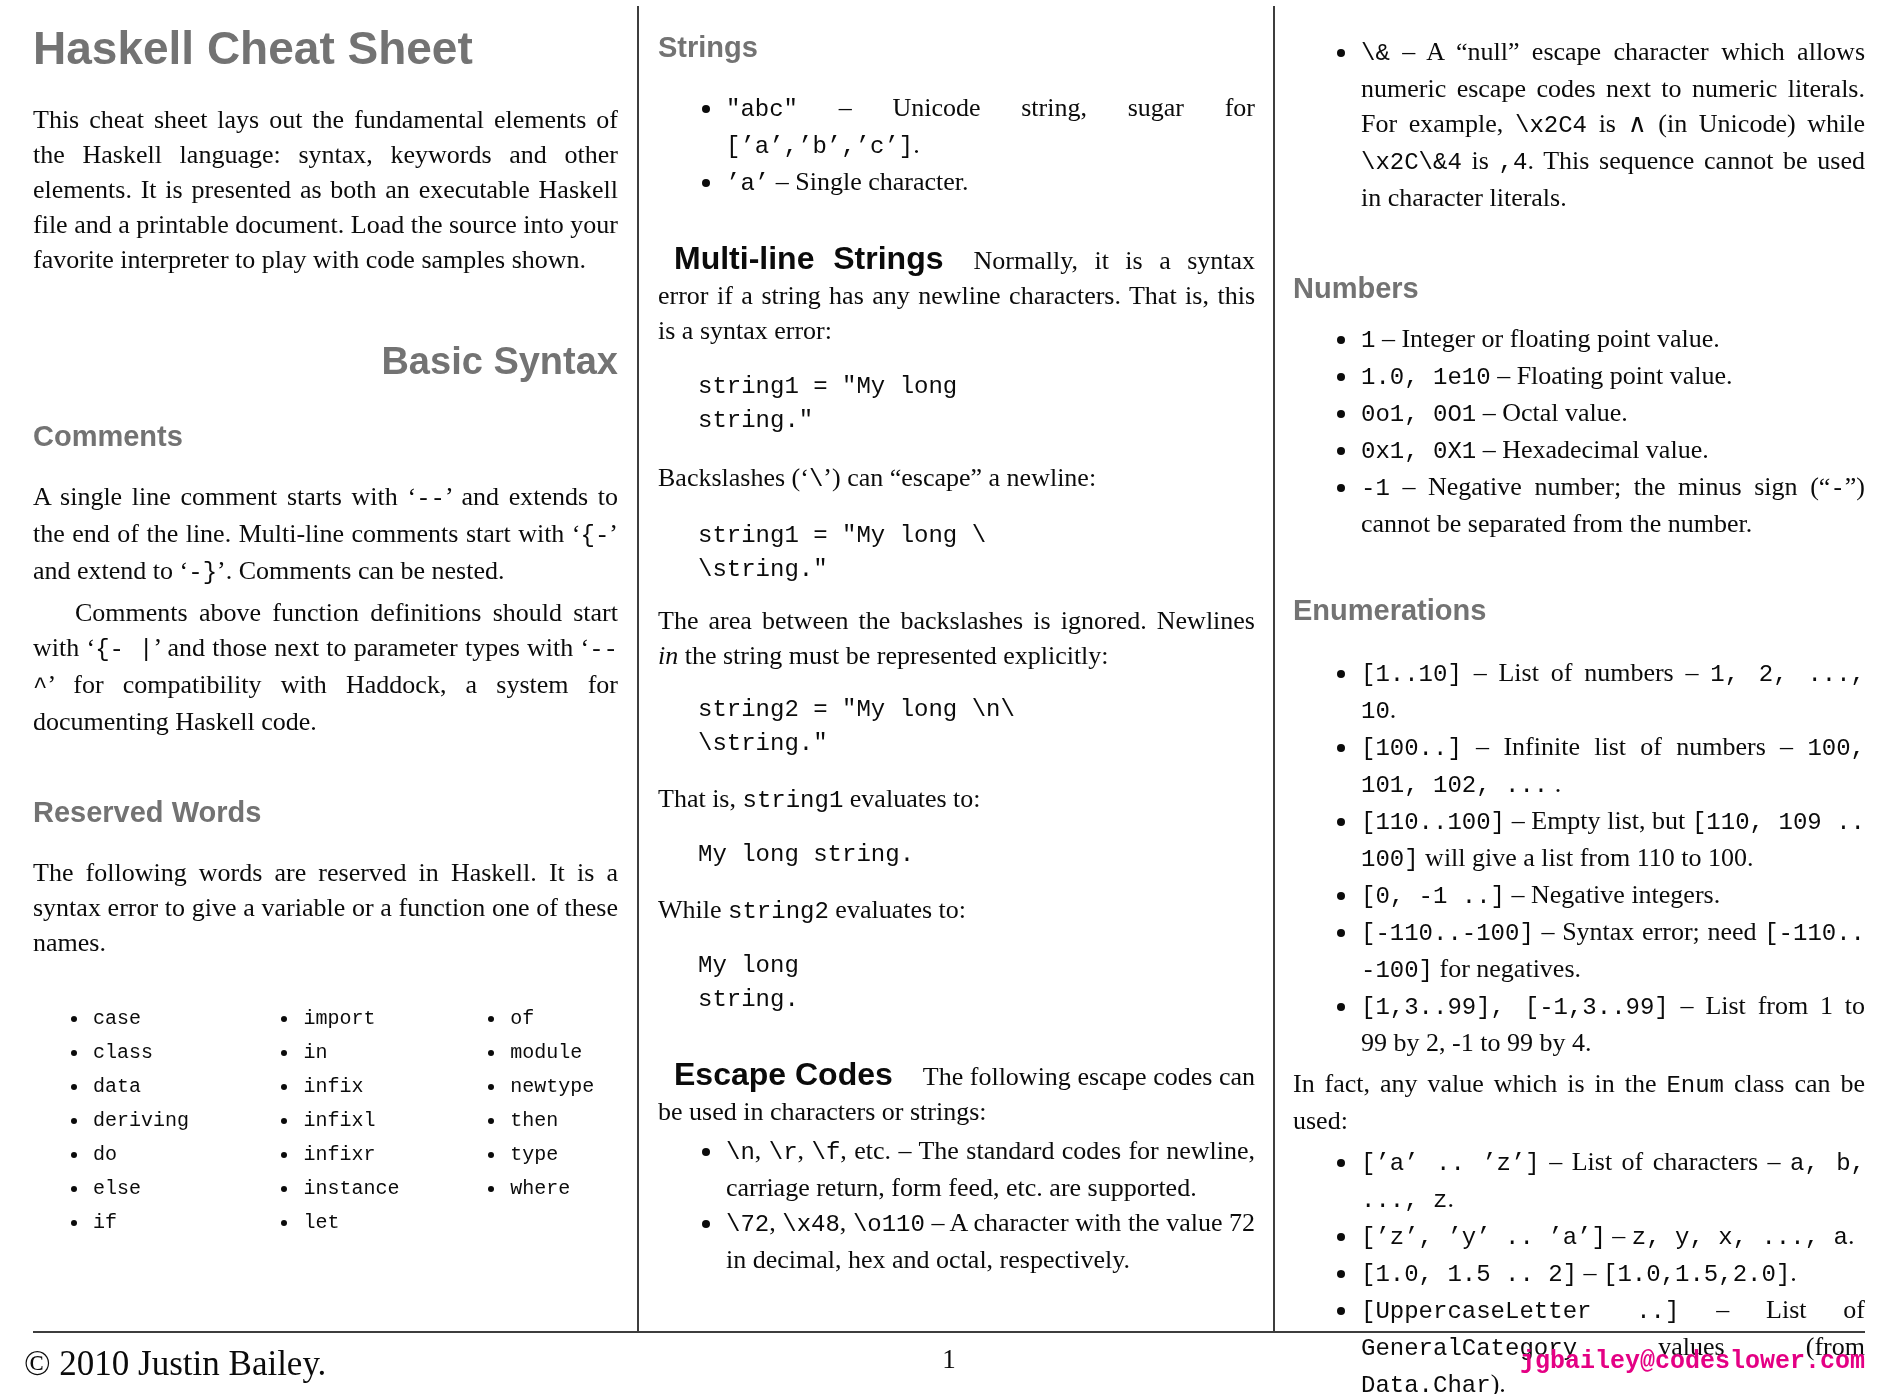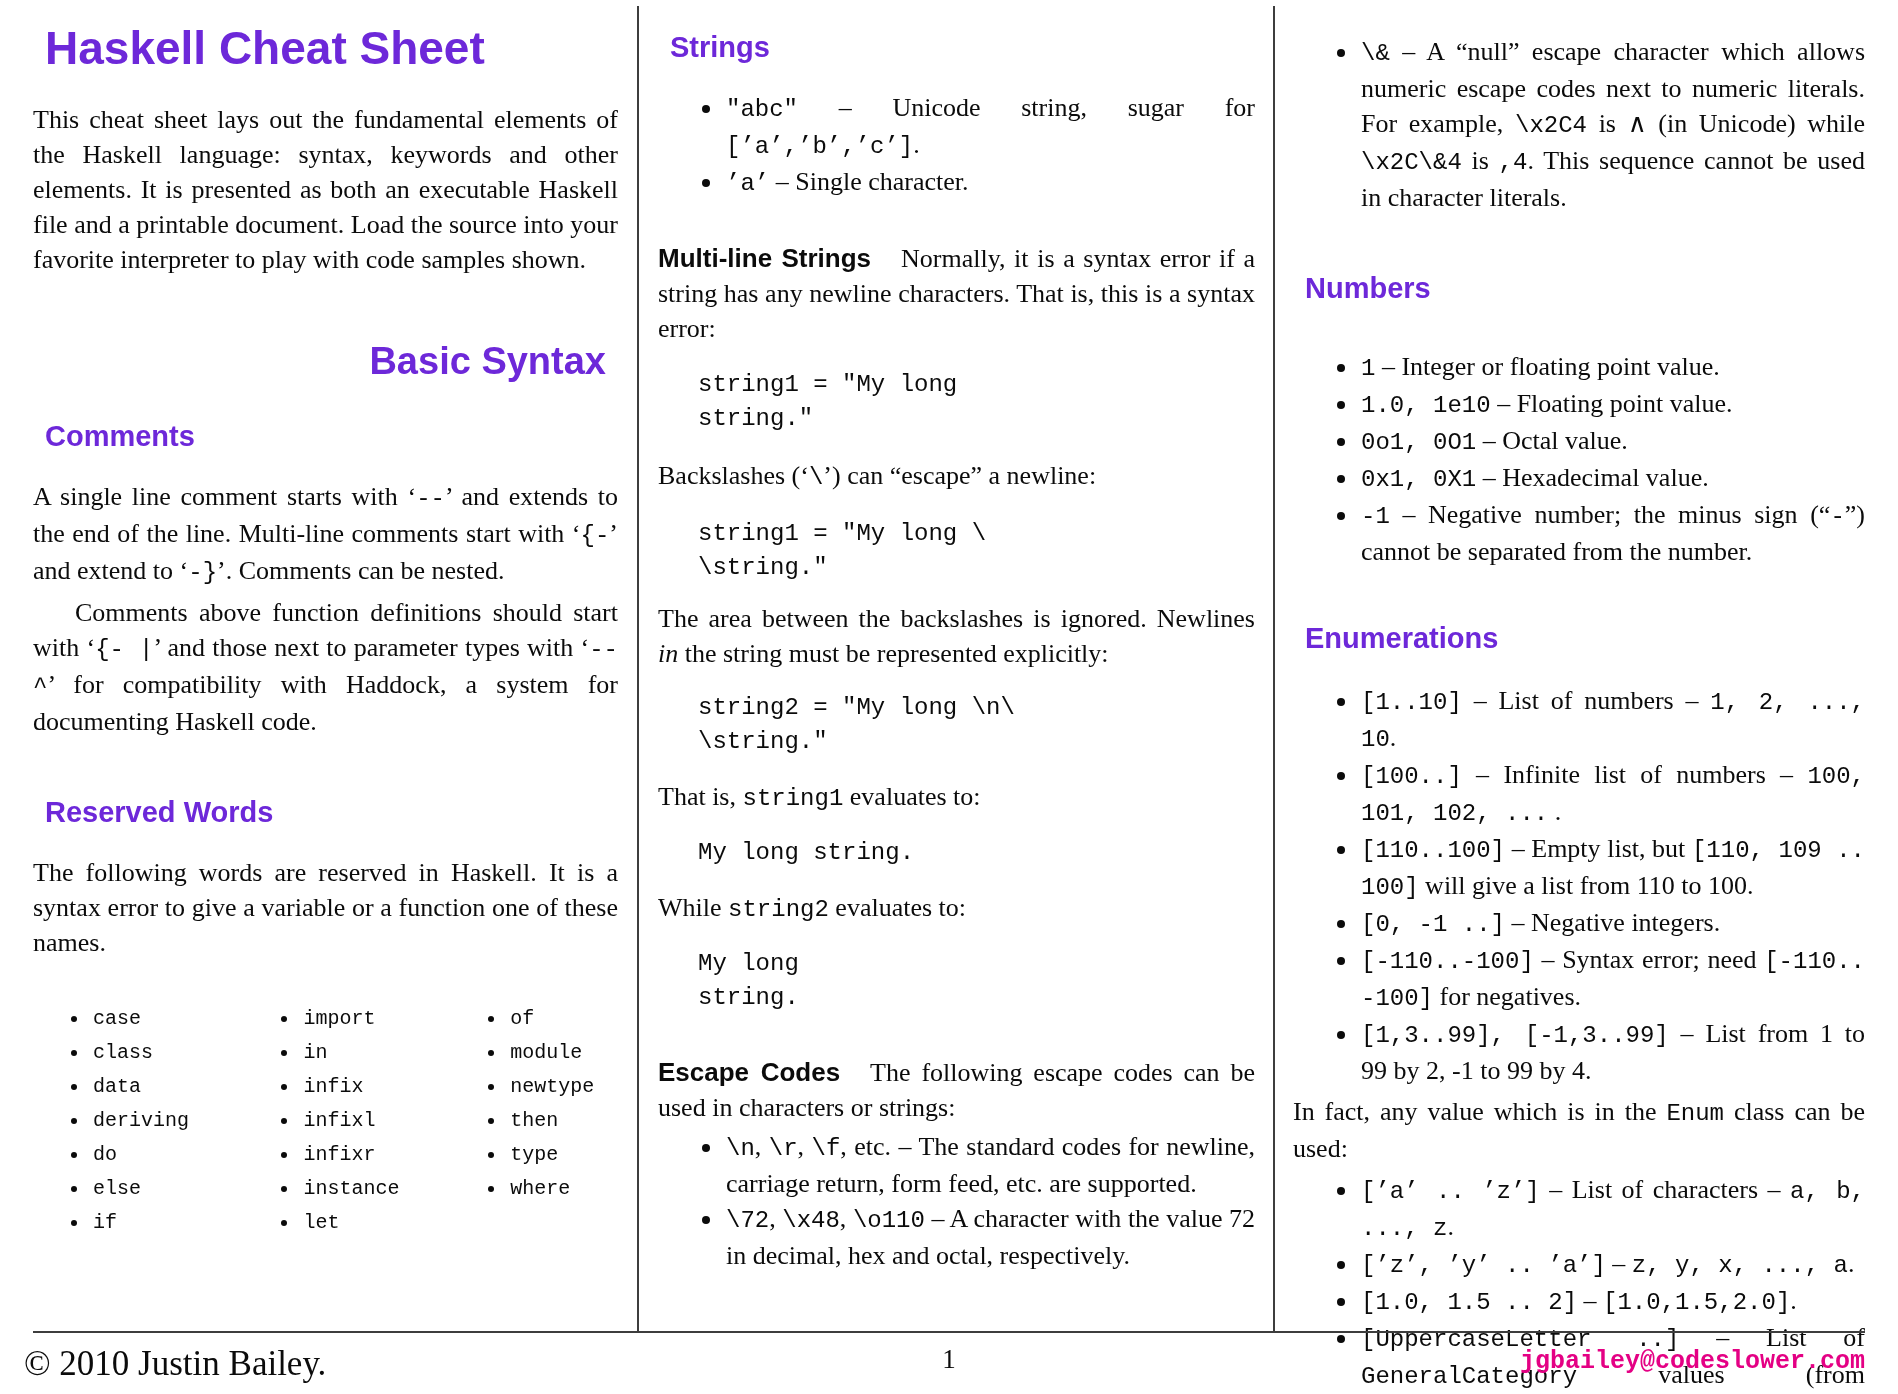--- a/index.html
+++ b/index.html
@@ -6,30 +6,30 @@
   body{width:1898px;height:1394px;background:#ffffff;color:#0b0b0b;
        font-family:"Liberation Serif",serif;}
   .page{position:relative;width:1898px;height:1394px;overflow:hidden;background:#fff;}
   .col{position:absolute;top:0;}
   #col1{left:33px;width:585px;}
   #col2{left:658px;width:597px;}
   #col3{left:1293px;width:572px;}
   .vrule{position:absolute;top:6px;height:1325px;width:2px;background:#3d3d3d;}
   #vrule1{left:637px;}
   #vrule2{left:1273px;}
-  h1,h2,h3{font-family:"Liberation Sans",sans-serif;color:#6d28d9;margin:12px;}
+  h1,h2,h3{font-family:"Liberation Sans",sans-serif;color:#737373;margin:0;}
   h1{font-size:46px;line-height:52px;font-weight:700;}
   h2{font-size:38px;line-height:44px;font-weight:700;text-align:right;}
   h3{font-size:29px;line-height:34px;font-weight:700;}
   p.body{font-size:26px;line-height:35px;margin:0;}
   .just{text-align:justify;}
   .indent{text-indent:42px;}
   .code{font-family:"Liberation Mono","DejaVu Sans Mono",monospace;font-size:24px;}
   .it{font-style:italic;}
-  .rh{font-family:"Liberation Sans",sans-serif;font-weight:700;font-size:26px;padding-right:30px;}
+  .rh{font-family:"Liberation Sans",sans-serif;font-weight:700;font-size:32px;padding-right:30px;margin-left:16px;}
   pre.codeblock{font-family:"Liberation Mono","DejaVu Sans Mono",monospace;
       font-size:24px;line-height:34px;margin:22px 0 0 40px;white-space:pre;}
   ul.bullets{margin:26px 0 0 0;padding-left:66px;list-style:disc outside;}
   ul.bullets li{font-size:26px;line-height:35px;text-align:justify;padding-left:2px;}
   .words{display:flex;margin-top:42px;padding-left:32px;}
   .words ul{list-style:disc outside;margin:0;padding-left:24px;
       font-family:"Liberation Mono","DejaVu Sans Mono",monospace;font-size:20px;line-height:34px;}
   .words ul li{padding-left:4px;}
   .wc1{width:200px;} .wc2{width:196px;} .wc3{width:120px;}
   .hrule{position:absolute;left:33px;width:1832px;top:1331px;height:2px;background:#3d3d3d;}
@@ -112,21 +112,21 @@
     </ul>
   </div>
 
   <div class="vrule" id="vrule2"></div>
 
   <div class="col" id="col3">
     <ul class="bullets" style="margin-top:34px">
       <li><span class="code">\&amp;</span><span> – A “null” escape character which allows numeric escape codes next to numeric literals. For example, </span><span class="code">\x2C4</span><span> is ∧ (in Unicode) while </span><span class="code">\x2C\&amp;4</span><span> is </span><span class="code">,4</span><span>. This sequence cannot be used in character literals.</span></li>
     </ul>
     <h3 style="margin-top:56px">Numbers</h3>
-    <ul class="bullets" style="margin-top:44px">
+    <ul class="bullets" style="margin-top:16px">
       <li><span class="code">1</span><span> – Integer or floating point value.</span></li>
       <li><span class="code">1.0, 1e10</span><span> – Floating point value.</span></li>
       <li><span class="code">0o1, 0O1</span><span> – Octal value.</span></li>
       <li><span class="code">0x1, 0X1</span><span> – Hexadecimal value.</span></li>
       <li><span class="code">-1</span><span> – Negative number; the minus sign (“</span><span class="code">-</span><span>”) cannot be separated from the number.</span></li>
     </ul>
     <h3 style="margin-top:52px">Enumerations</h3>
     <ul class="bullets" style="margin-top:28px">
       <li><span class="code">[1..10]</span><span> – List of numbers – </span><span class="code">1, 2, ..., 10</span><span>.</span></li>
       <li><span class="code">[100..]</span><span> – Infinite list of numbers – </span><span class="code">100, 101, 102, ...</span><span> .</span></li>

